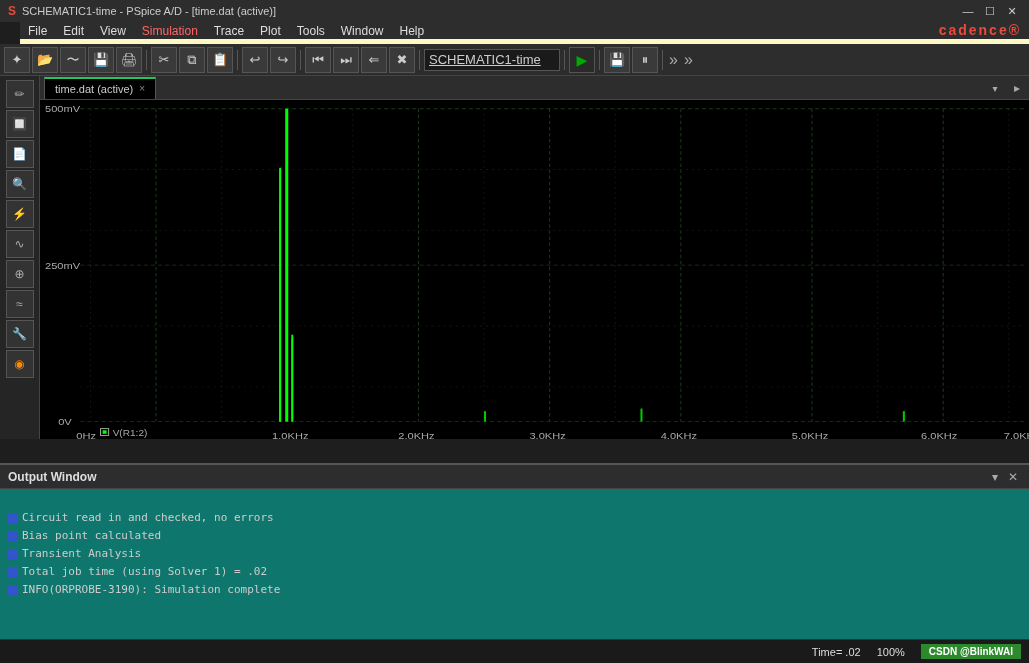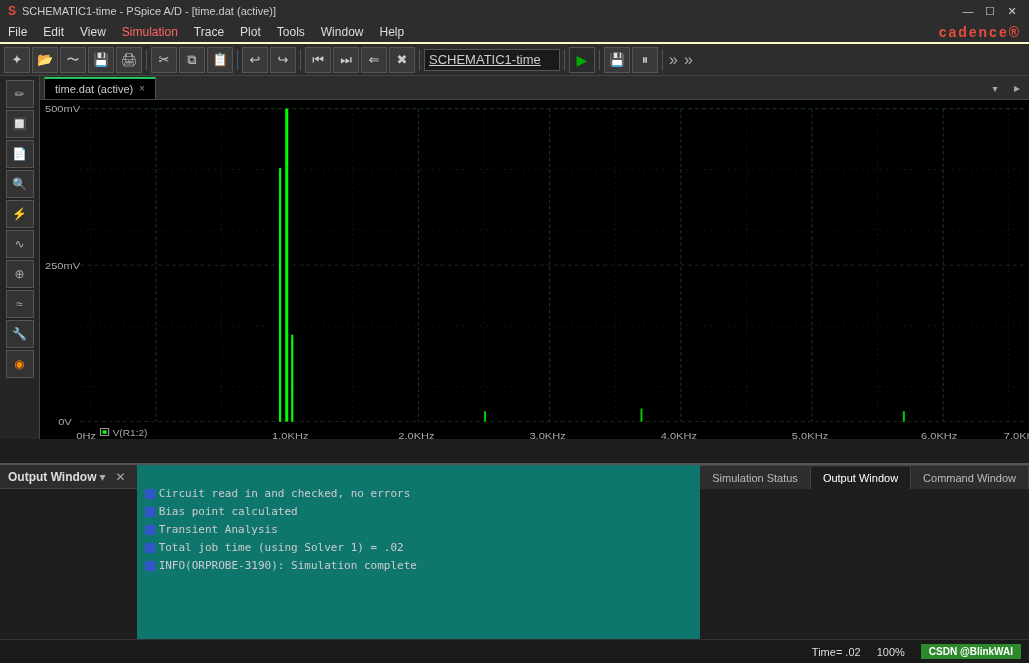--- a/index.html
+++ b/index.html
@@ -22,22 +22,23 @@
       width: 18px; height: 16px;
       display: flex; align-items: center; justify-content: center;
       cursor: pointer; font-size: 11px; color: #ccc;
     }
 
     
     #menu-bar {
       height: 22px;
       background: #2d2d2d;
       display: flex;
-      align-items: center;
-      border-bottom: 2px solid #fef9c3;
+      align-items: flex-start;
+      border-bottom: 5px solid #fef9c3;
+      margin-left: 20px;
     }
     #menu-bar .menu-item {
       padding: 2px 8px;
       cursor: pointer;
       font-size: 12px;
       color: #ddd;
       height: 100%;
       display: flex; align-items: center;
     }
     #menu-bar .cadence-logo {
@@ -147,21 +148,21 @@
     }
 
     
     #bottom-area {
       position: absolute;
       bottom: 0; left: 0; right: 0;
       height: 200px;
       background: #1e1e1e;
       border-top: 2px solid #555;
       display: flex;
-      flex-direction: row;
+      flex-direction: column;
     }
     #output-header {
       height: 24px;
       background: #2d2d2d;
       display: flex;
       align-items: center;
       padding: 0 8px;
       border-bottom: 1px solid #444;
     }
     #output-header .title {

